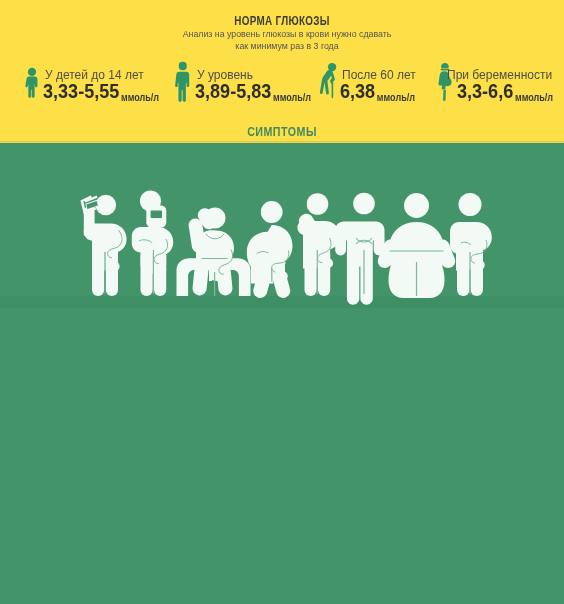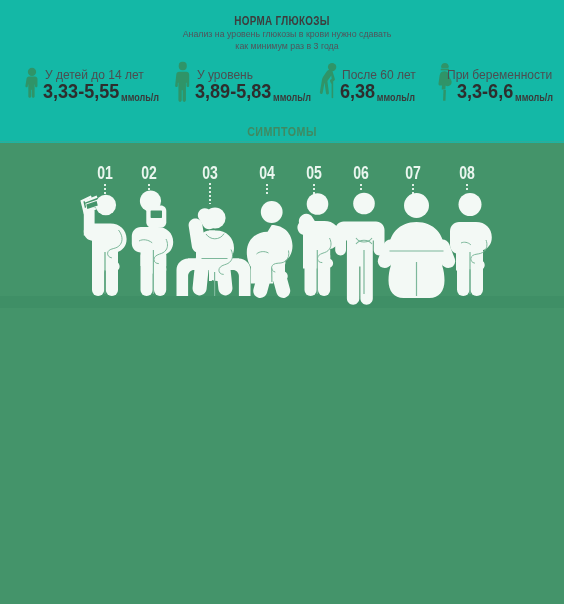--- a/index.html
+++ b/index.html
@@ -2,21 +2,21 @@
 <html lang="ru"><head>
 <meta charset="utf-8">
 <title>Норма глюкозы</title>
 <style>
   html,body{margin:0;padding:0;}
   body{width:564px;height:604px;overflow:hidden;background:#ece8e1;
        font-family:"Liberation Sans",sans-serif;}
   .page{position:relative;width:564px;height:604px;overflow:hidden;}
 
   
-  .top{position:absolute;left:0;top:0;width:564px;height:143px;background:#14b8a6;}
+  .top{position:absolute;left:0;top:0;width:564px;height:143px;background:#fde047;}
   .title{position:absolute;left:0;width:564px;top:13px;text-align:center;
          font-weight:bold;font-size:13px;letter-spacing:.4px;color:#3d3d3d;
          transform:scaleX(.76);transform-origin:center top;}
   .subtitle{position:absolute;left:5px;width:564px;top:29px;text-align:center;
             font-size:8.8px;line-height:11.5px;color:#53535a;}
 
   .norms{position:absolute;left:0;top:60px;width:564px;height:52px;}
   .norm{position:absolute;top:0;height:52px;}
   .norm .ico{position:absolute;left:0;top:0;}
   .norm .lbl{position:absolute;font-size:12px;color:#4d4d50;white-space:nowrap;top:8px;}
@@ -120,38 +120,20 @@
       </div>
 
     </div>
   </div>
 
   <div class="shadowline"></div>
   <div class="green"></div>
   <div class="band"></div>
   <div class="symptoms-heading">СИМПТОМЫ</div>
 
-  <div class="markers">
-    <div class="marker m1">01</div>
-    <div class="marker m2">02</div>
-    <div class="marker m3">03</div>
-    <div class="marker m4">04</div>
-    <div class="marker m5">05</div>
-    <div class="marker m6">06</div>
-    <div class="marker m7">07</div>
-    <div class="marker m8">08</div>
-    <div class="dots d1"></div>
-    <div class="dots d2"></div>
-    <div class="dots d3"></div>
-    <div class="dots d4"></div>
-    <div class="dots d5"></div>
-    <div class="dots d6"></div>
-    <div class="dots d7"></div>
-    <div class="dots d8"></div>
-  </div>
 
   <svg class="figures" width="564" height="604" viewBox="0 0 564 604">
     <g fill="#f3f9f5">
 
       <g>
         <circle cx="105.8" cy="205" r="10.3"></circle>
 
         <path d="M89.2 206.2c3 0 5.4 2.4 5.4 5.4v24h-10.8v-24c0-3 2.4-5.4 5.4-5.4z"></path>
 
         <path d="M83.8 231.6c0-4.5 3.6-8.1 8.1-8.1h18.6c8.9 0 16.1 6.2 16.1 15.5 0 6.7-3.7 11.5-9.9 13.4l-2.7.8c-3.7 1.1-5.4 2.7-5.4 5 0 2.1 1.5 3.4 4.1 3.4h1.4c3.4 0 5.5 2 5.5 4.9s-2.2 4.9-5.7 4.9h-3.4c-2.3 0-4.4-.4-6.3-1.1v1.7H92v-31.2c-4.6-.5-8.2-4.2-8.2-9.2z"></path>

